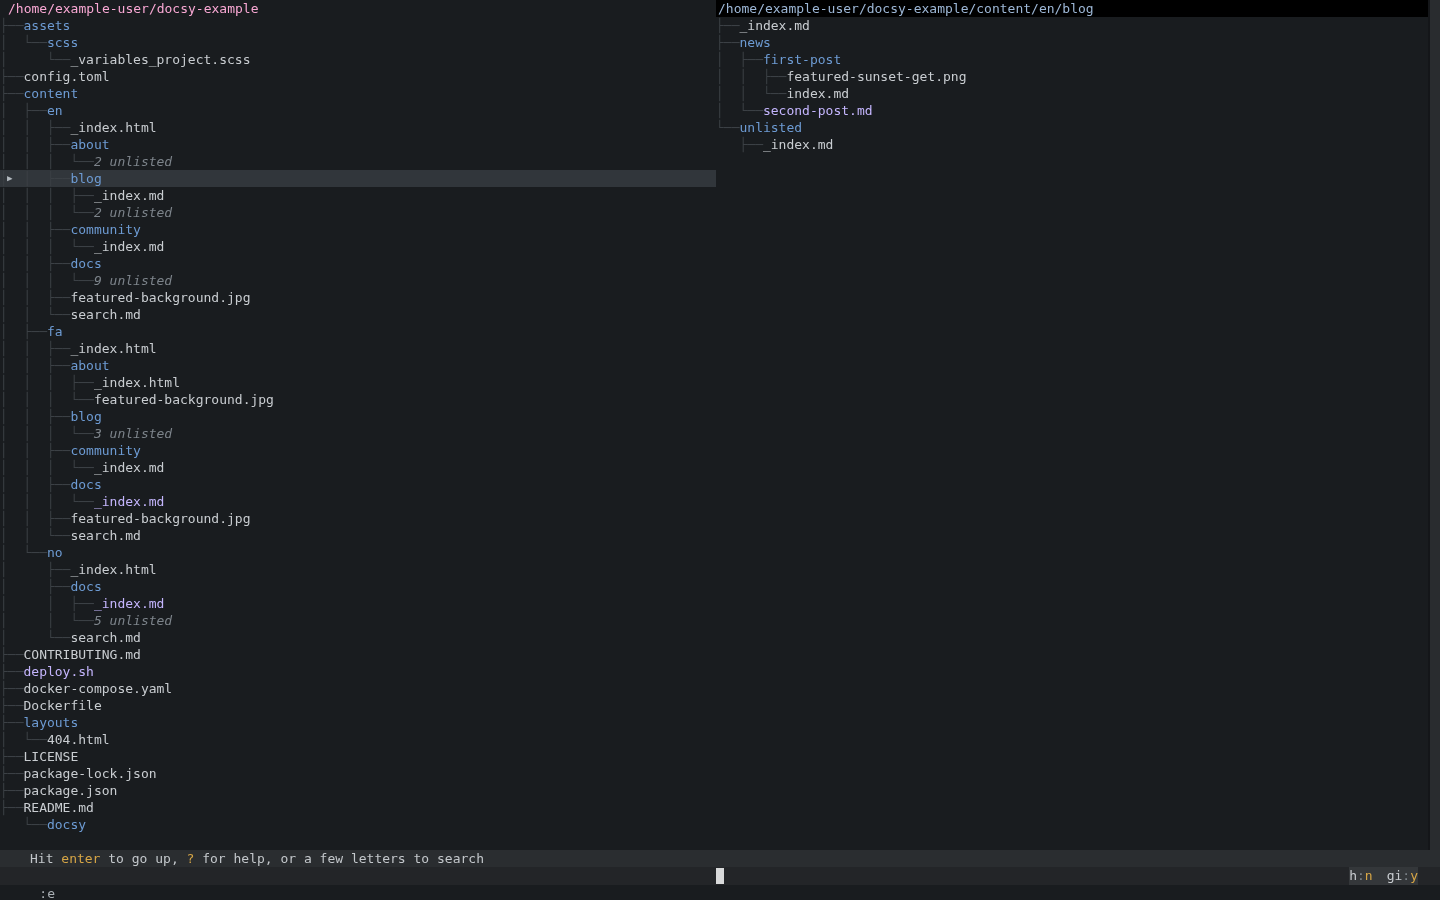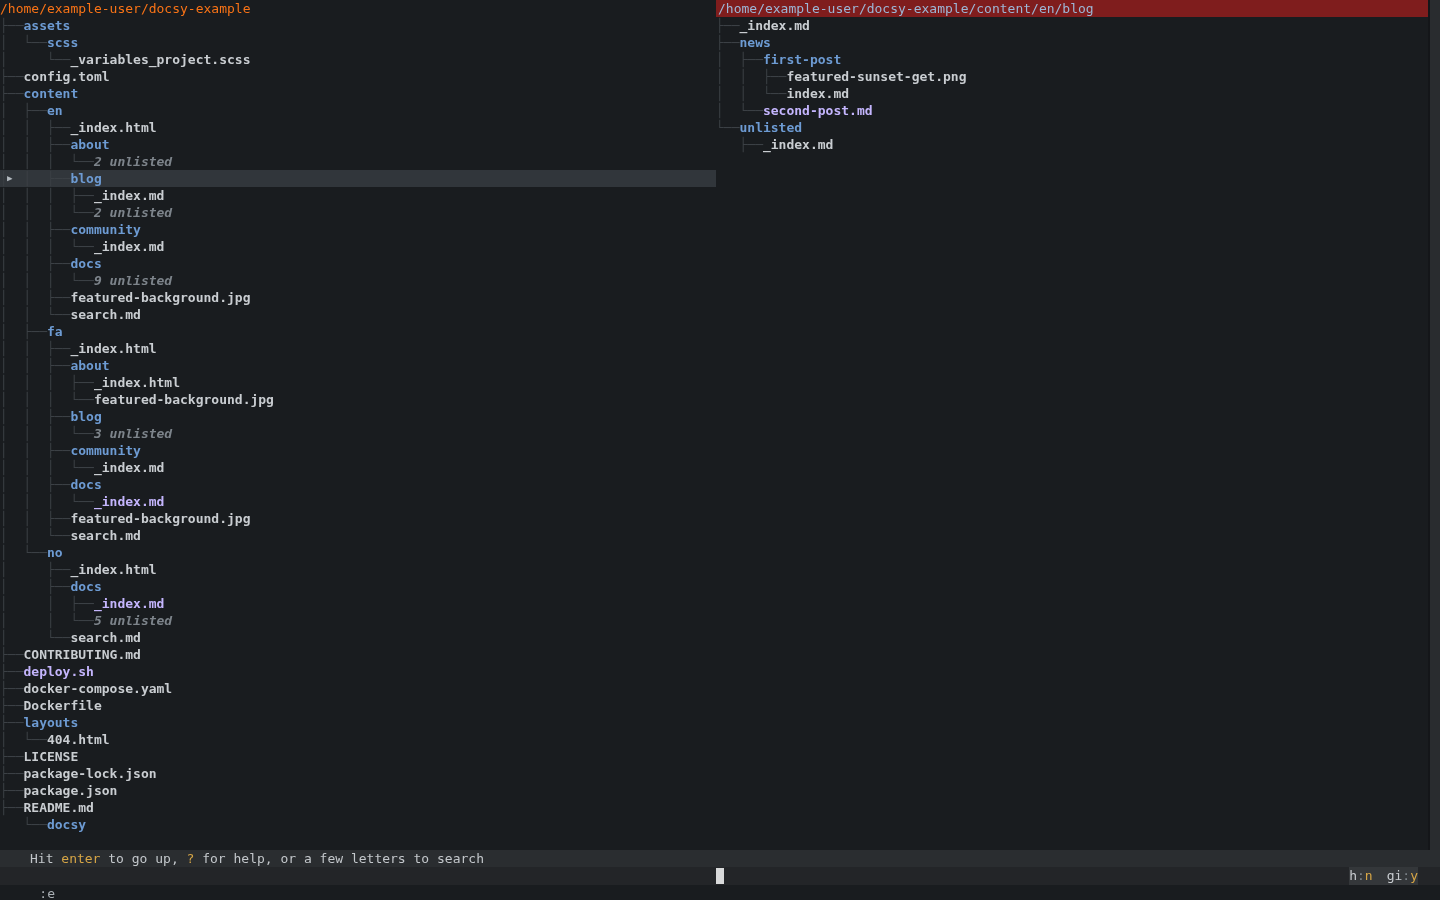--- a/index.html
+++ b/index.html
@@ -10,27 +10,27 @@
     font-size:13px;
     color:#c9cdd1;
   }
   .app { width:1440px; height:900px; display:flex; flex-direction:column; position:relative; }
   .main { height:850px; display:flex; position:relative; }
   .panel { height:100%; overflow:hidden; }
   .panel.left { width:716px; }
   .panel.right { flex:1; position:relative; }
 
   .hdr { height:17px; line-height:17px; white-space:pre; }
-  .panel.left .hdr { color:#f97316; }
+  .panel.left .hdr { padding-left:8px; color:#f9a8d4; }
   .panel.right .hdr {
     margin-right:12px; padding-left:2px;
-    background:#7f1d1d; color:#9db7d6;
+    background:#000000; color:#9db7d6;
   }
 
-  .row { height:17px; line-height:17px; white-space:pre; position:relative;font-weight:bold; }
+  .row { height:17px; line-height:17px; white-space:pre; position:relative; }
   .row .prefix { color:#3b4045; }
   .row .name.dir { color:#6d9bd3; }
   .row .name.file { color:#c9cdd1; }
   .row .name.cyan { color:#c4b5fd; }
   .row .name.unlisted { color:#7d848b; font-style:italic; }
   .row.selected { background:#31363b; }
   .row .arrow {
     position:absolute; left:7px; top:0;
     font-size:9px; color:#b3bac0;
   }

